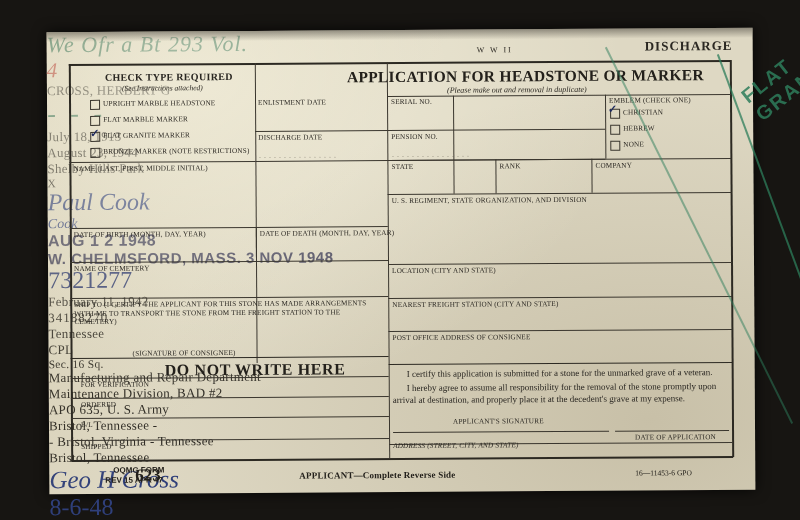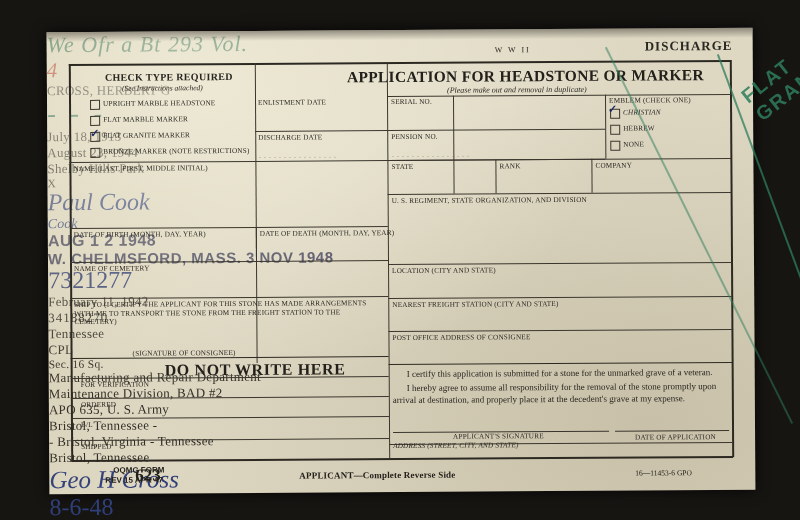--- a/index.html
+++ b/index.html
@@ -96,21 +96,21 @@
 </style>
 </head>
 <body>
 
 <div class="scan"></div>
 
 <div class="paper">
   <div class="edge-tear"></div>
 
   <div class="hand green" style="left:14px;top:-4px;font-size:22px;letter-spacing:1px;">We Ofr a Bt 293 Vol.</div>
-  <div class="ww2" style="left:430px;top:16px;margin-left:18px;">W W II</div>
+  <div class="ww2" style="left:430px;top:16px;">W W II</div>
   <div class="original" style="left:598px;top:10px;">DISCHARGE</div>
   <div class="hand" style="left:676px;top:4px;color:#b0392f;font-size:21px;">4</div>
 
   <div class="ln h thick" style="left:22px;top:32px;width:662px;height:1.5px;"></div>
   <div class="ln h thick" style="left:22px;top:428px;width:662px;height:1.5px;"></div>
   <div class="ln v thick" style="left:22px;top:32px;height:397px;width:1.5px;"></div>
   <div class="ln v thick" style="left:683px;top:32px;height:397px;width:1.5px;"></div>
 
   <div class="title" style="left:300px;top:38px;">APPLICATION FOR HEADSTONE OR MARKER</div>
   <div class="subtitle" style="left:400px;top:56px;">(Please make out and removal in duplicate)</div>
@@ -186,21 +186,21 @@
   <div class="typed" style="left:410px;top:84px;letter-spacing:1px;">34188270</div>
   <div class="ln h" style="left:340px;top:100px;width:218px;"></div>
   <div class="t cap" style="left:344px;top:103px;">PENSION No.</div>
   <div class="dots" style="left:345px;top:122px;">. . . . . . . . . . . . . . . .</div>
   <div class="ln h" style="left:340px;top:130px;width:218px;"></div>
 
   <div class="ln v" style="left:558px;top:66px;height:64px;"></div>
   <div class="t cap" style="left:562px;top:68px;">EMBLEM (Check one)</div>
   <div class="cb" style="left:563px;top:80px;"></div>
   <div class="cbmark" style="left:561px;top:75px;">✓</div>
-  <div class="t cap" style="left:576px;top:80px;font-style:italic;">CHRISTIAN</div>
+  <div class="t cap" style="left:576px;top:80px;">CHRISTIAN</div>
   <div class="cb" style="left:563px;top:96px;"></div>
   <div class="t cap" style="left:576px;top:96px;">HEBREW</div>
   <div class="cb" style="left:563px;top:112px;"></div>
   <div class="t cap" style="left:576px;top:112px;">NONE</div>
 
   <div class="ln h" style="left:340px;top:130px;width:344px;"></div>
   <div class="t cap" style="left:344px;top:133px;">STATE</div>
   <div class="typed" style="left:346px;top:148px;">Tennessee</div>
   <div class="ln v" style="left:448px;top:130px;height:34px;"></div>
   <div class="t cap" style="left:452px;top:133px;">RANK</div>
@@ -229,21 +229,21 @@
   <div class="ln h thick" style="left:340px;top:334px;width:344px;"></div>
 
   <div class="cert" style="left:358px;top:338px;width:320px;">I certify this application is submitted for a stone for the unmarked grave of a veteran.</div>
   <div class="cert" style="left:358px;top:352px;width:326px;">I hereby agree to assume all responsibility for the removal of the stone promptly upon</div>
   <div class="cert" style="left:344px;top:364px;width:340px;">arrival at destination, and properly place it at the decedent's grave at my expense.</div>
 
   <div class="hand" style="left:360px;top:374px;font-size:25px;">Geo H Cross</div>
   <div class="hand" style="left:582px;top:376px;font-size:24px;font-style:normal;">8-6-48</div>
   <div class="ln h" style="left:344px;top:402px;width:216px;"></div>
   <div class="ln h" style="left:566px;top:402px;width:114px;"></div>
-  <div class="t cap" style="left:404px;top:403px;">APPLICANT'S SIGNATURE</div>
+  <div class="t cap" style="left:404px;top:388px;">APPLICANT'S SIGNATURE</div>
   <div class="t cap" style="left:586px;top:405px;">DATE OF APPLICATION</div>
   <div class="ln h" style="left:340px;top:414px;width:344px;"></div>
   <div class="t cap" style="left:344px;top:412px;font-style:italic;">ADDRESS (Street, City, and State)</div>
   <div class="hand" style="left:350px;top:424px;font-size:20px;">14½ South side ave. Bristol, Tenn</div>
 
   <div class="footleft" style="left:28px;top:434px;line-height:9px;margin-left:36px;">OQMG FORM</div>
   <div class="footleft" style="left:24px;top:444px;line-height:9px;padding-left:32px;">REV 15 APR 47</div>
   <div class="big623" style="left:86px;top:434px;">623</div>
   <div class="footmid" style="left:250px;top:440px;">APPLICANT—Complete Reverse Side</div>
   <div class="footright" style="left:586px;top:440px;">16—11453-6   GPO</div>

